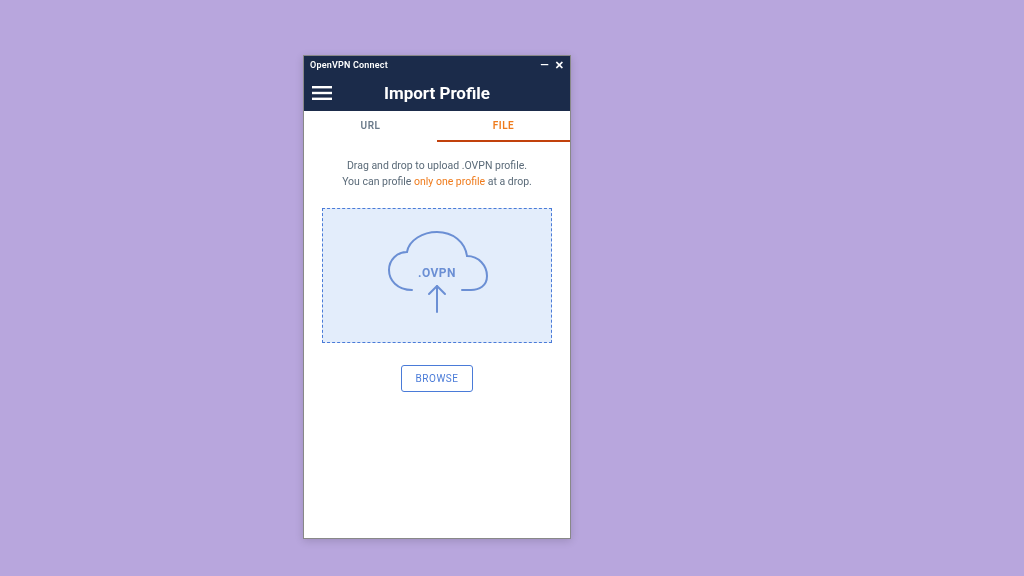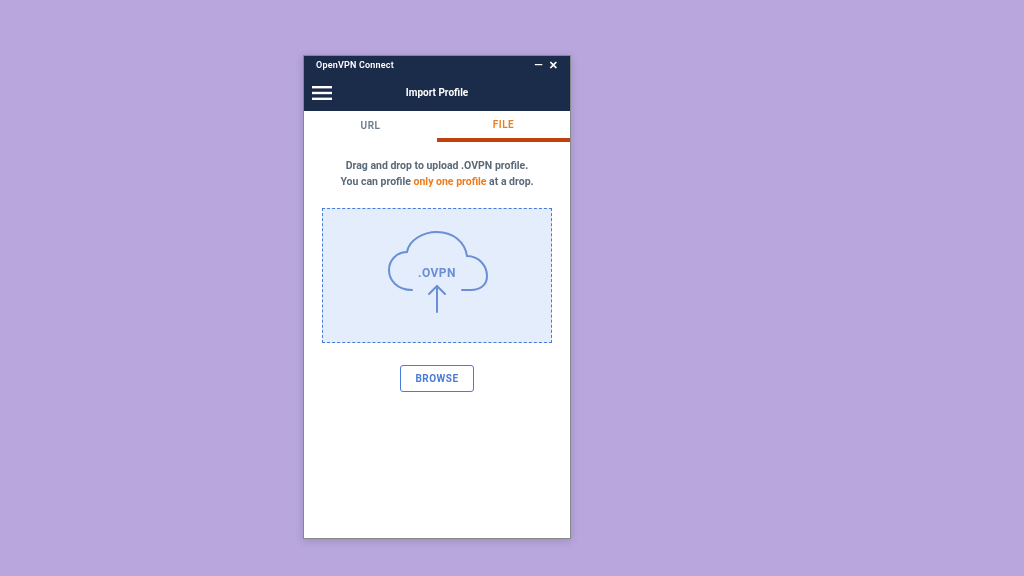--- a/index.html
+++ b/index.html
@@ -19,21 +19,21 @@
       background: #ffffff;
       border: 1px solid #888;
       box-shadow: 0 2px 8px rgba(0,0,0,0.15);
     }
     .titlebar {
       background: #1b2b4a;
       height: 18px;
       display: flex;
       align-items: center;
       justify-content: space-between;
-      padding: 0 12px;
+      padding: 0 6px;
       color: #ffffff;
       font-size: 9px;
       font-weight: 600;
     }
     .titlebar-title { letter-spacing: 0.2px; }
     .titlebar-controls {
       display: flex;
       gap: 6px;
       align-items: center;
     }
@@ -56,21 +56,21 @@
       align-items: center;
       justify-content: center;
       cursor: pointer;
     }
     .menu-icon svg { display: block; }
     .header-title {
       position: absolute;
       left: 0;
       right: 0;
       text-align: center;
-      font-size: 10px;
+      font-size: 17px;
       font-weight: 700;
       pointer-events: none;
     }
     .tabs {
       display: flex;
       height: 31px;
     }
     .tab {
       flex: 1;
       display: flex;
@@ -78,32 +78,31 @@
       justify-content: center;
       font-size: 10px;
       font-weight: 600;
       letter-spacing: 0.5px;
       cursor: pointer;
       color: #6a7a8a;
       border-bottom: 2px solid transparent;
     }
     .tab.active {
       color: #ef7b1c;
-      border-bottom: 4px solid #c2410c;
+      border-bottom: 2px solid #c2410c;
     }
     .content {
       padding: 16px 18px 0 18px;
       text-align: center;
     }
     .instructions {
       font-size: 10.5px;
       color: #5a6a78;
       line-height: 1.5;
       margin-bottom: 18px;
-      font-weight: bold;
     }
     .instructions .highlight { color: #ef7b1c; text-align: right; }
     .dropzone {
       border: 1.5px dashed #4a7bd8;
       background: #e3edfb;
       height: 135px;
       display: flex;
       align-items: center;
       justify-content: center;
       margin-bottom: 22px;
@@ -129,21 +128,21 @@
       font-weight: 700;
       letter-spacing: 0.5px;
       pointer-events: none;
     }
     .browse-btn {
       display: inline-block;
       border: 1.5px solid #4a7bd8;
       color: #4a7bd8;
       background: #fff;
       font-size: 10px;
-      font-weight: 700;
+      font-weight: 400;
       letter-spacing: 0.5px;
       padding: 7px 14px;
       border-radius: 3px;
       cursor: pointer;
     }
   </style>
 </head>
 <body>
 
 <div class="app-window">

